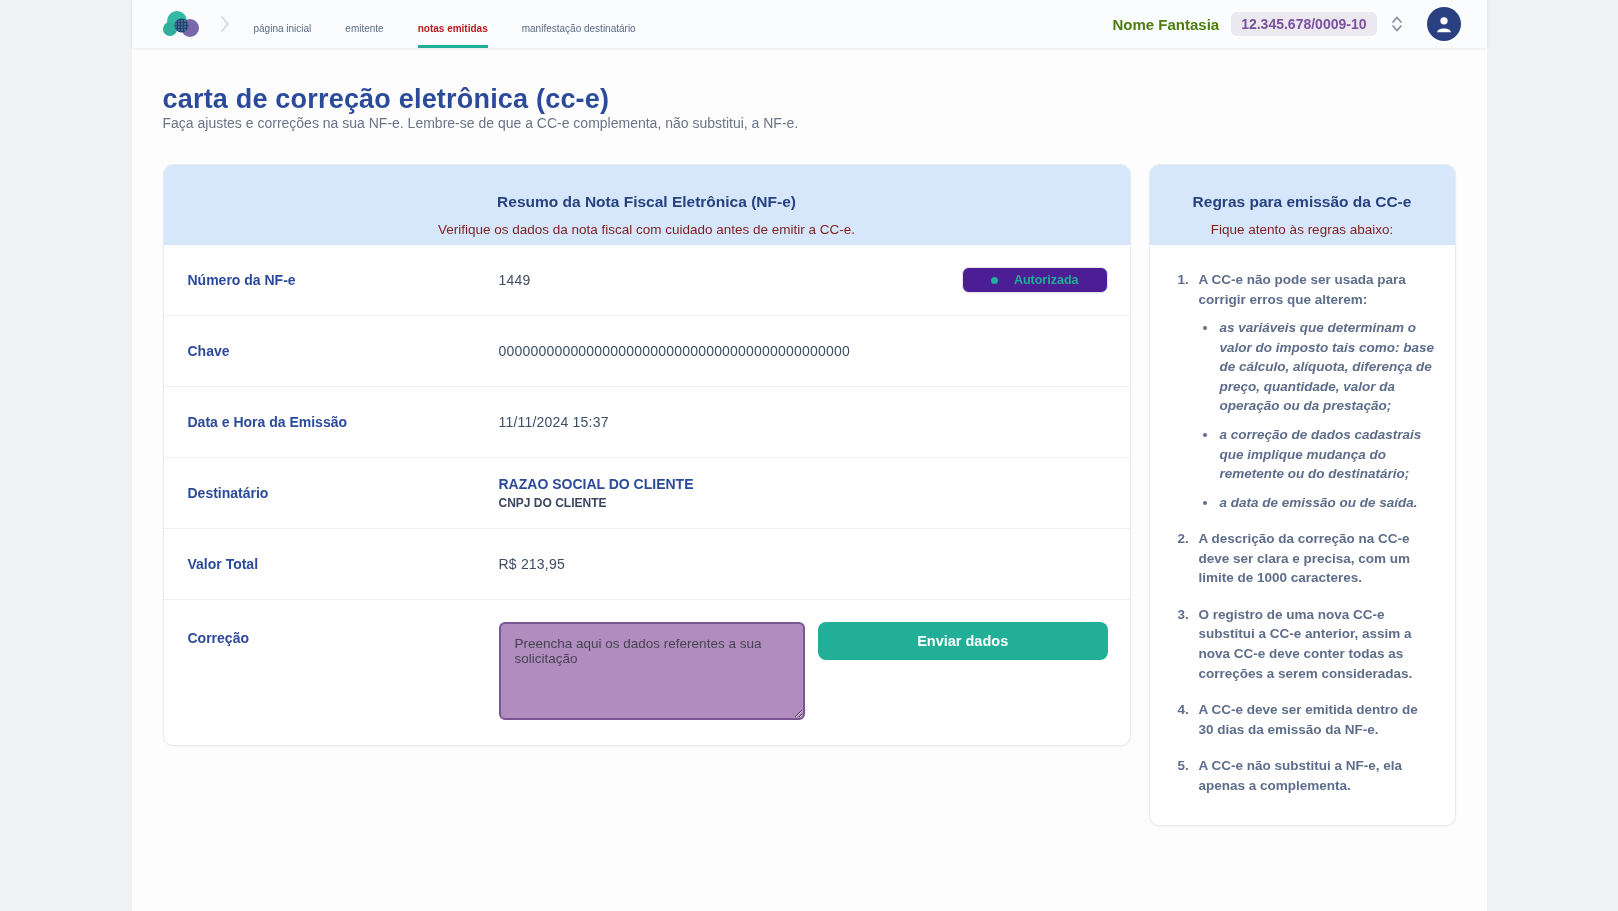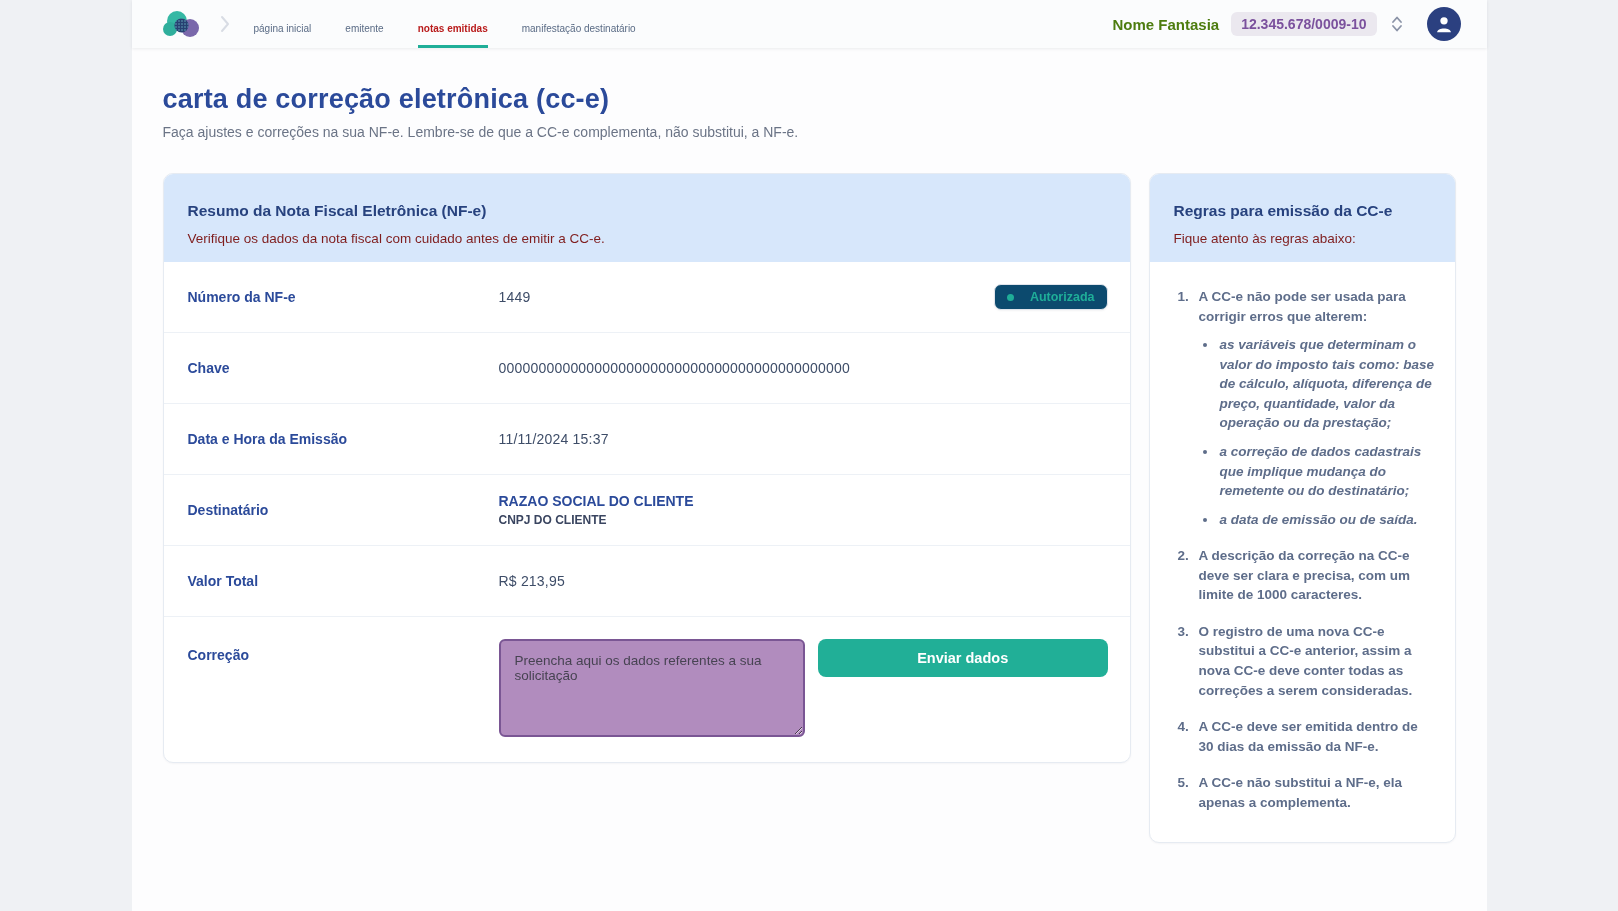--- a/index.html
+++ b/index.html
@@ -70,34 +70,34 @@
   }
 
   
   .main { padding: 36px 31px 0; }
   .page-title {
     font-size: 27px;
     font-weight: 800;
     color: #2b4a9a;
     letter-spacing: .2px;
   }
-  .page-subtitle { margin-top: 9px; font-size: 14px; color: #6b7486; }
+  .page-subtitle { font-size: 14px; color: #6b7486; }
 
   
   .content-row { display: flex; gap: 18px; margin-top: 33px; align-items: flex-start; }
   .card {
     background: #ffffff;
     border: 1px solid #e6ebf2;
     border-radius: 10px;
     overflow: hidden;
     box-shadow: 0 1px 2px rgba(16,24,40,.04);
   }
   .summary-card { flex: 0 0 968px; }
   .rules-card { flex: 1; }
-  .card-head { background: #d7e7fb; padding: 28px 24px 16px; }
+  .card-head { background: #d7e7fb; padding: 28px 24px 8px; text-align: center; }
   .card-head-title { font-size: 15.5px; font-weight: 700; color: #27427e; }
   .card-head-sub { margin-top: 11px; font-size: 13.5px; color: #7f1d1d; }
 
   
   .field-row {
     display: grid;
     grid-template-columns: 311px 1fr auto;
     align-items: center;
     min-height: 71px;
     padding: 14px 22px 14px 24px;
@@ -105,24 +105,24 @@
   }
   .field-row:last-child { border-bottom: none; }
   .field-label { font-size: 14px; font-weight: 700; color: #2b4a9a; }
   .field-value { font-size: 14px; color: #3e4d68; letter-spacing: .2px; }
   .recipient-name { font-size: 14px; font-weight: 700; color: #2b4a9a; }
   .recipient-doc { margin-top: 4px; font-size: 12px; font-weight: 600; color: #3a4560; }
   .status-badge {
     display: inline-flex;
     align-items: center;
     gap: 16px;
-    background: #0c4a6e;
+    background: #4c1d95;
     border: 1px solid #e1e5ec;
     border-radius: 7px;
-    padding: 5px 12px;
+    padding: 5px 28px;
     box-shadow: 0 1px 2px rgba(16,24,40,.05);
   }
   .status-dot { width: 7px; height: 7px; border-radius: 50%; background: #1fae98; }
   .status-text { font-size: 12.5px; font-weight: 600; color: #1fae98; }
 
   .correction-row { align-items: flex-start; padding-top: 22px; padding-bottom: 25px; }
   .correction-label { padding-top: 8px; }
   .correction-area { display: flex; gap: 13px; }
   .correction-input {
     width: 100%;

